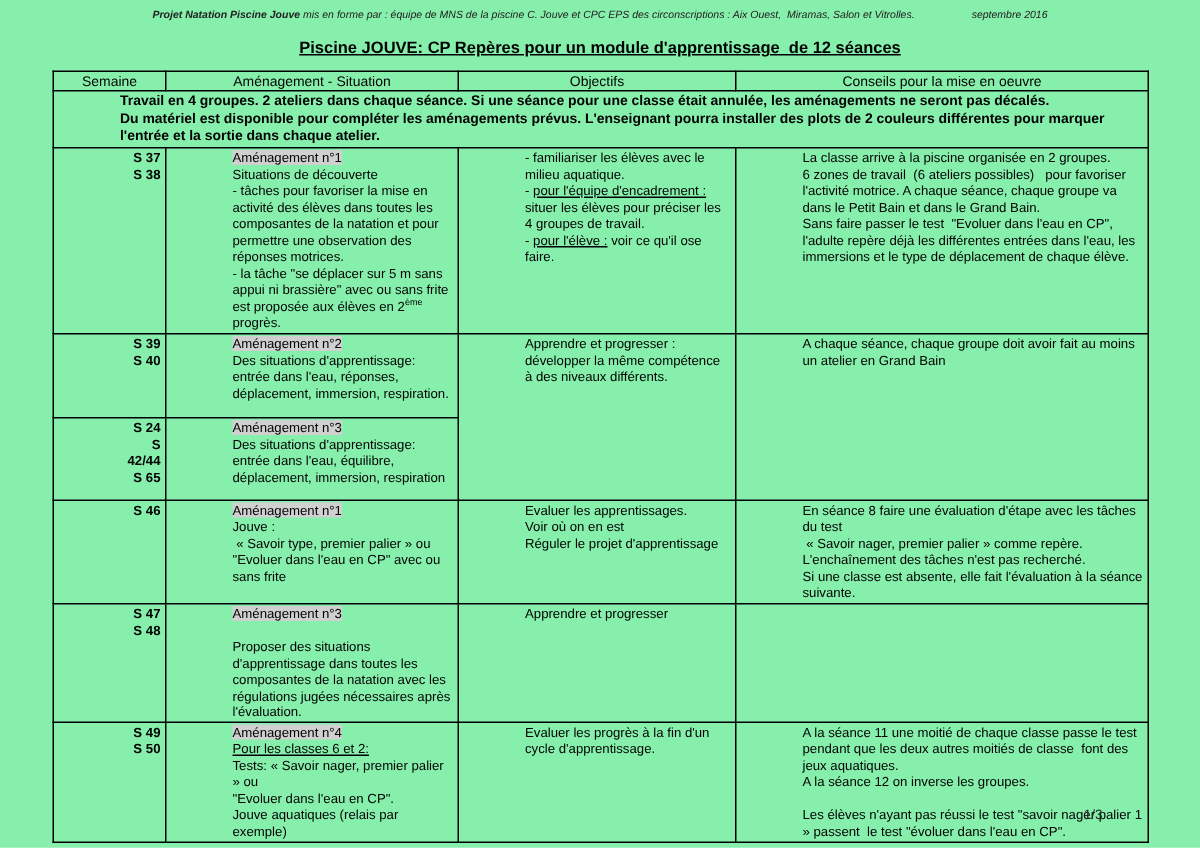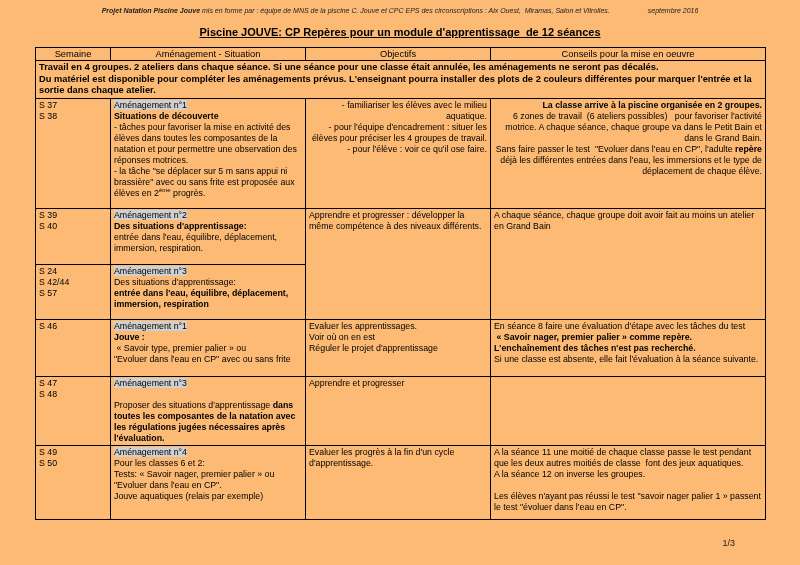--- a/index.html
+++ b/index.html
@@ -1,18 +1,18 @@
 <!DOCTYPE html>
 <html><head>
 <meta charset="utf-8">
 <style>
   html,body { margin:0; padding:0; }
   body { background:#fff; }
   .page {
-    position:relative; width:800px; height:565px; background:#fdba74;
+    position:relative; width:800px; height:565px; background:#86efac;
     font-family:"Liberation Sans", sans-serif; color:#000; overflow:hidden;
   }
   .credit {
     position:absolute; top:7px; left:0; width:100%; text-align:center;
     font-size:7px; font-style:italic; color:#222; white-space:pre;
   }
   .credit .author { font-weight:bold; }
   .credit .date { margin-left:38px; }
   .doc-title {
     position:absolute; top:26px; left:0; width:100%; text-align:center;
@@ -21,29 +21,29 @@
   .doc-title span { text-decoration:underline; }
 
   table.planning {
     position:absolute; top:47px; left:35px; width:730px;
     border-collapse:collapse; table-layout:fixed;border-radius:29px;
   }
   table.planning td {
     border:1px solid #000; vertical-align:top;
     padding:1px 3px; font-size:8.8px; line-height:1.25;
   }
-  table.planning td div { white-space:pre-wrap; }
+  table.planning td div { white-space:pre-wrap;margin-left:41px; }
   tr.head td { text-align:center; font-size:9.3px; padding:0 2px; line-height:12px; }
   tr.note td { font-weight:bold; font-size:9.3px; }
-  td.sem { text-align:left; vertical-align:middle; font-weight:normal; font-size:8.3px; line-height:1.35; }
+  td.sem { text-align:right; vertical-align:middle; font-weight:bold; font-size:8.3px; line-height:1.35; }
   td.mid { vertical-align:middle; }
-  td.airy { line-height:1.7;text-align:right; }
+  td.airy { line-height:1.7; }
   .hl { background:#d0d0d0; }
-  .b  { font-weight:bold; }
-  .u  { }
+  .b  { font-weight:normal; }
+  .u  { text-decoration:underline; }
   sup { font-size:6px; line-height:0; }
   .gap { height:11px; }
   .page-num {
     position:absolute; top:538px; left:665px; width:70px; text-align:right;
     font-size:9px; color:#222;
   }
 </style>
 </head>
 <body>
 
@@ -100,35 +100,35 @@
     </tr>
 
     <tr style="height:56px">
       <td class="sem">
         <div>S 39</div>
         <div>S 40</div>
       </td>
       <td>
         <div><span class="hl">Aménagement n°2</span></div>
         <div class="b">Des situations d'apprentissage:</div>
-        <div>entrée dans l'eau, équilibre, déplacement, immersion, respiration.</div>
+        <div>entrée dans l'eau, réponses, déplacement, immersion, respiration.</div>
       </td>
       <td class="mid" rowspan="2">
         <div>Apprendre et progresser : développer la même compétence à des niveaux différents.</div>
       </td>
       <td class="mid" rowspan="2">
         <div>A chaque séance, chaque groupe doit avoir fait au moins un atelier en Grand Bain</div>
       </td>
     </tr>
 
     <tr style="height:55px">
       <td class="sem">
         <div>S 24</div>
         <div>S 42/44</div>
-        <div>S 57</div>
+        <div>S 65</div>
       </td>
       <td>
         <div><span class="hl">Aménagement n°3</span></div>
         <div>Des situations d'apprentissage:</div>
         <div class="b">entrée dans l'eau, équilibre, déplacement, immersion, respiration</div>
       </td>
     </tr>
 
     <tr style="height:57px">
       <td class="sem">

